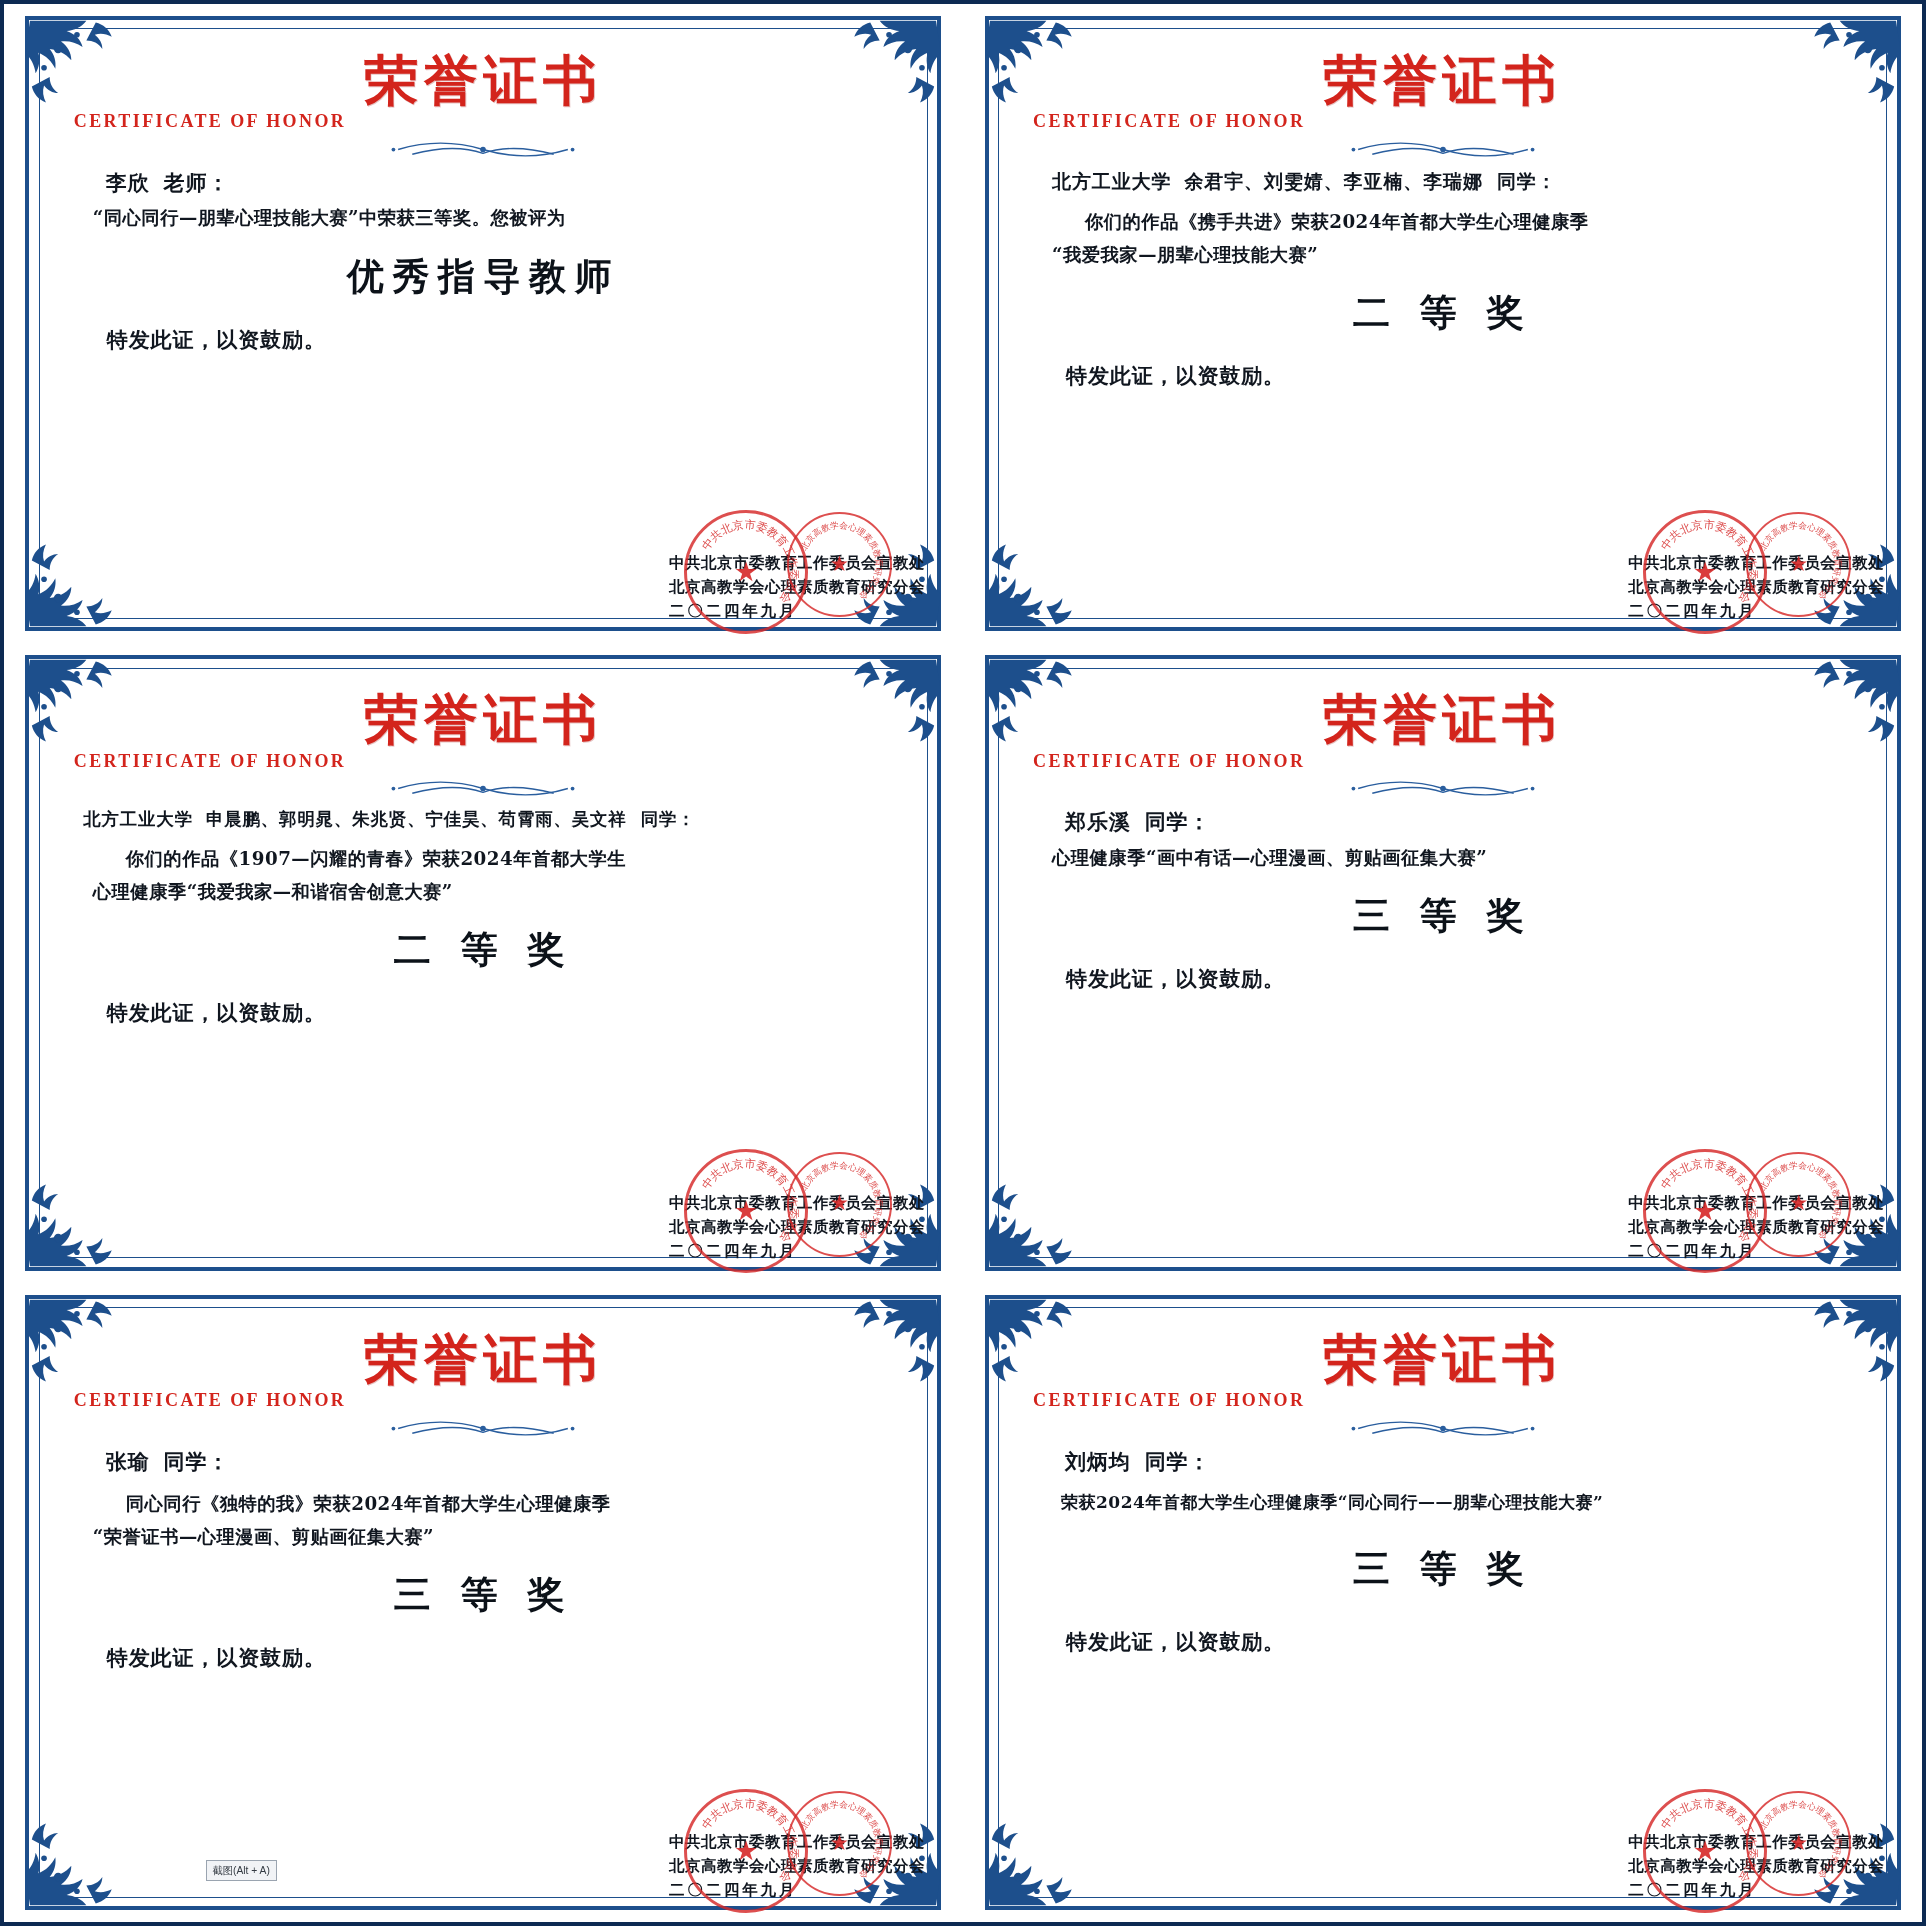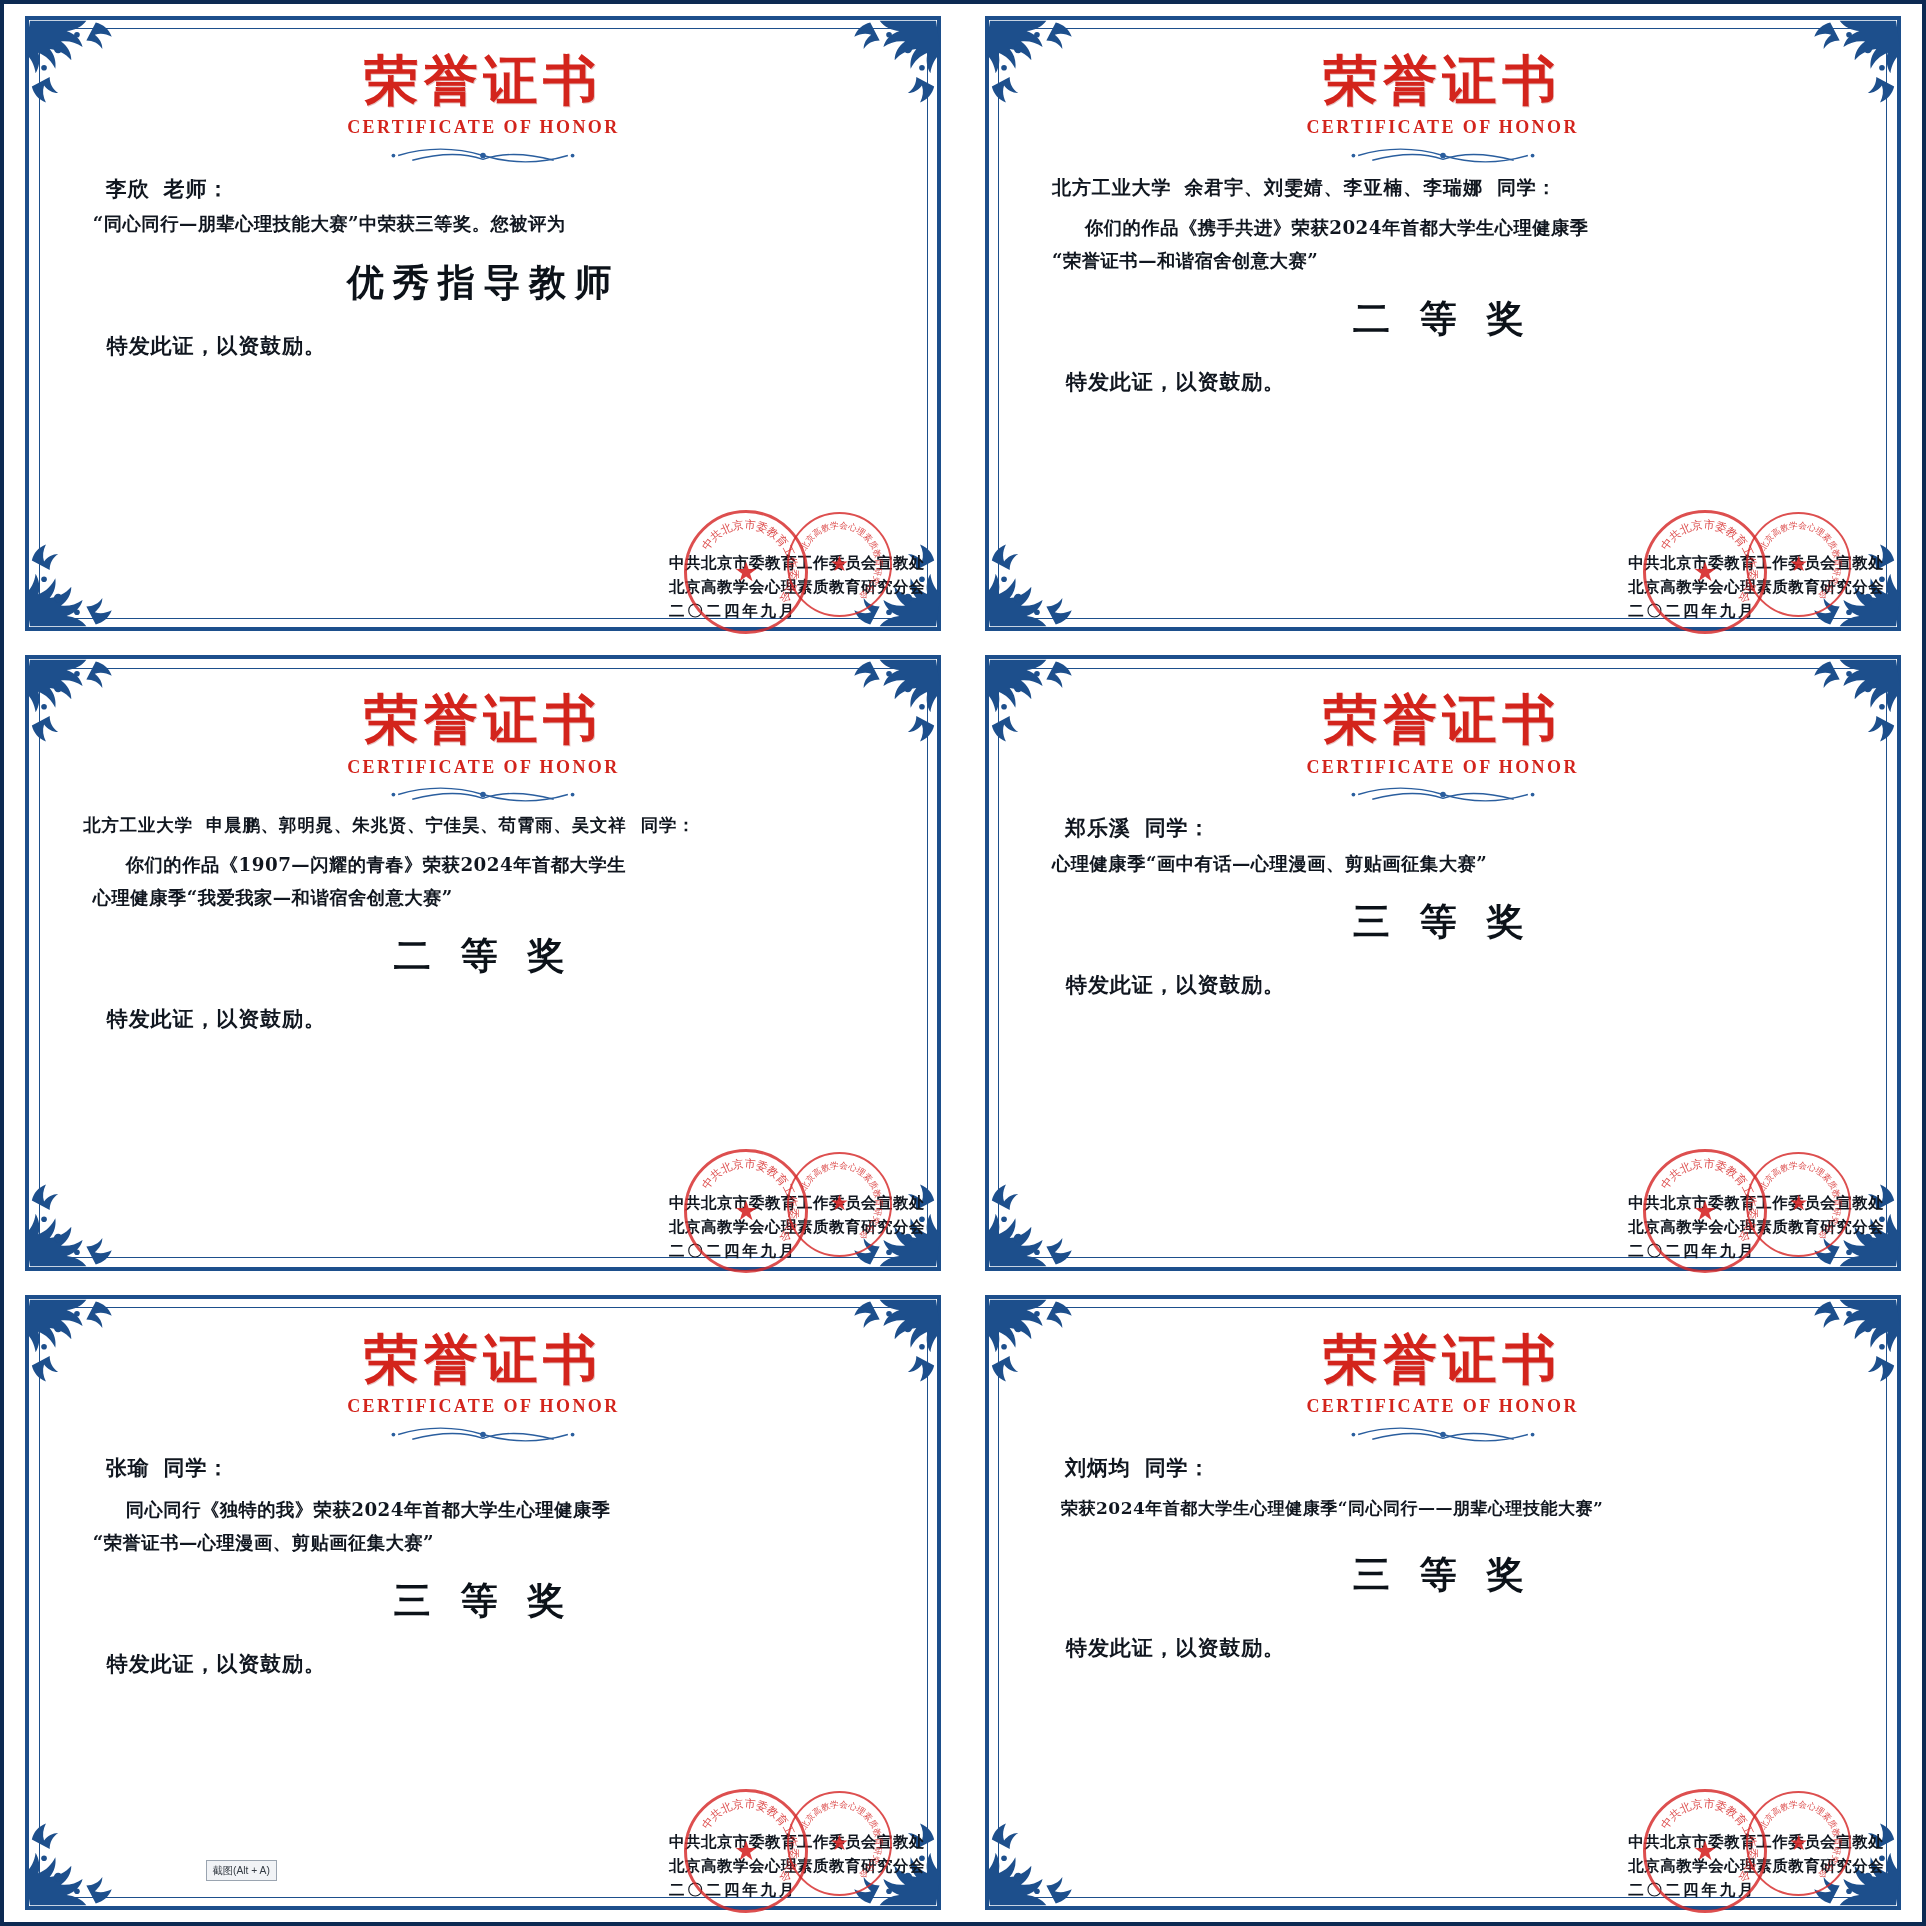--- a/index.html
+++ b/index.html
@@ -65,27 +65,27 @@
     color: #d3241c;
     font-family: "DejaVu Serif", serif;
     font-weight: bold;
     font-size: 54px;
     letter-spacing: 5.6px;
     line-height: 1.05;
     margin-top: 4.7px;
     text-shadow: 0.9px 0.9px 0 rgba(150,10,10,0.25);
   }
   .title-en {
-    text-align: center;
+    text-align: left;
     color: #d3241c;
     font-family: "Liberation Serif", serif;
     font-weight: bold;
     font-size: 18px;
     letter-spacing: 2.4px;
-    margin-top: 9px;
+    margin-top: 3px;
   }
   .divider {
     margin: 7.5px auto 0 auto;
     width: 198px;
     height: 20px;
     color: #2a5e9e;
   }
   .divider svg { width: 100%; height: 100%; display: block; }
 
   .body-text {
@@ -359,21 +359,21 @@
             <circle cx="20" cy="20" r="4" fill="currentColor"></circle>
             <circle cx="400" cy="20" r="4" fill="currentColor"></circle>
           </svg>
         </div>
 
       <div class="body-text">
         <div class="recipient" style="font-size:19px">
           <span class="org">北方工业大学</span><span class="names">余君宇、刘雯婧、李亚楠、李瑞娜</span><span>同学：</span>
         </div>
         <div class="para">你们的作品《携手共进》荣获2024年首都大学生心理健康季</div>
-        <div class="para" style="padding-left:19px;margin-top:1.9px">“荣誉证书—和谐宿舍创意大赛”</div>
+        <div class="para" style="padding-left:19px;margin-top:1.9px">“我爱我家—朋辈心理技能大赛”</div>
         <div class="award">二 等 奖</div>
         <div class="closing">特发此证，以资鼓励。</div>
       </div>
     </div>
 
     <div class="signature">
       <span class="line">中共北京市委教育工作委员会宣教处</span>
       <span class="line">北京高教学会心理素质教育研究分会</span>
       <span class="line date">二〇二四年九月</span>
     </div>

